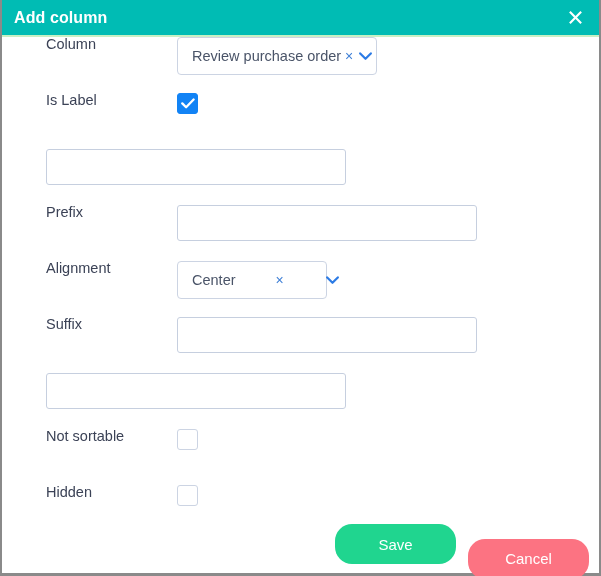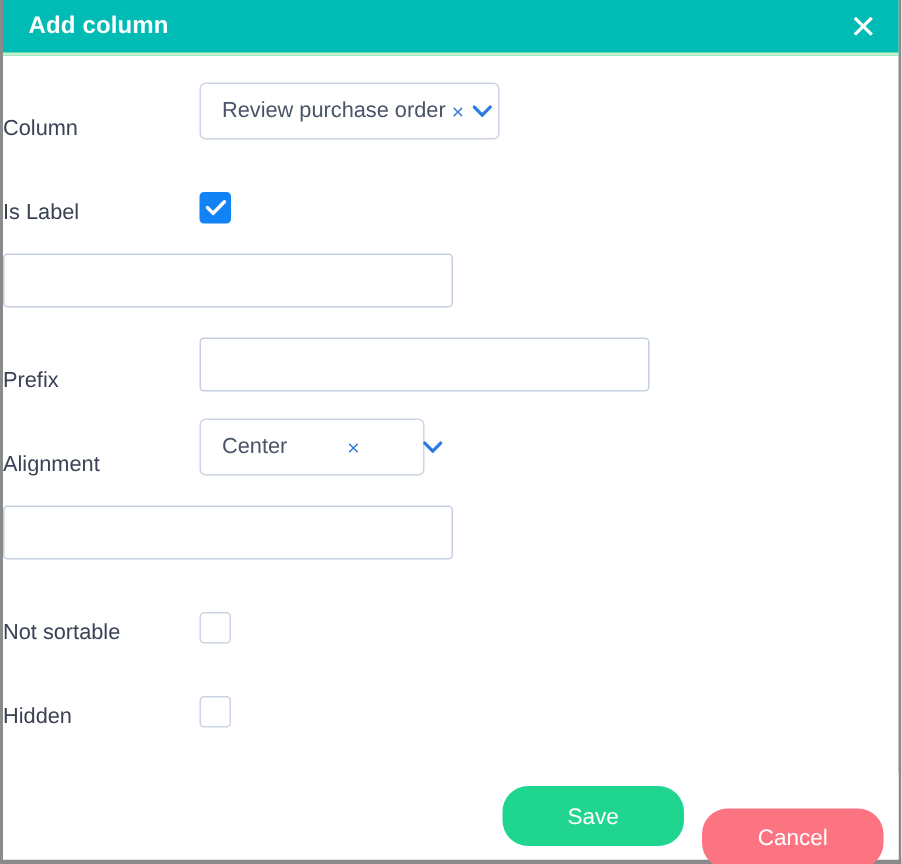--- a/index.html
+++ b/index.html
@@ -27,21 +27,21 @@
   }
 
   
   .modal-header {
     position: relative;
     height: 37px;
     background: #00bcb4;
     border-bottom: 2px solid #c8f0c4;
     display: flex;
     align-items: center;
-    padding: 0 14px 0 17px;
+    padding: 0 14px 0 12px;
   }
   .modal-title {
     color: #ffffff;
     font-size: 16px;
     font-weight: bold;
     letter-spacing: 0.1px;
     line-height: 1;
   }
   .close-btn {
     position: absolute;
@@ -59,22 +59,23 @@
 
   
   .modal-body {
     padding: 0;
     position: relative;
     height: 478px;
   }
 
   .form-row {
     display: flex;
-    align-items: flex-end;
+    align-items: flex-start;
     height: 56px;
+    margin-left: 44px;
   }
 
   .form-label {
     width: 131px;
     flex: 0 0 131px;
     font-size: 14.5px;
     color: #3b4256;
     line-height: 1;
   }
 
@@ -244,20 +245,26 @@
           <span class="vselect-clear">×</span>
           <span class="vselect-caret">
             <svg width="13" height="9" viewBox="0 0 13 9" aria-hidden="true">
               <path d="M1.2 1.4 L6.5 6.8 L11.8 1.4" fill="none" stroke="#2c7be5" stroke-width="2.2" stroke-linecap="round" stroke-linejoin="round"></path>
             </svg>
           </span>
         </div>
       </div>
     </div>
 
+    <div class="form-row">
+      <div class="form-label">Suffix</div>
+      <div class="control-area">
+        <input class="text-input" type="text" value="" placeholder="" style="">
+      </div>
+    </div>
 
     <div class="form-row">
       <div class="control-area">
         <input class="text-input" type="text" value="" placeholder="" style="">
       </div>
     </div>
 
     <div class="form-row">
       <div class="form-label">Not sortable</div>
       <div class="control-area">

